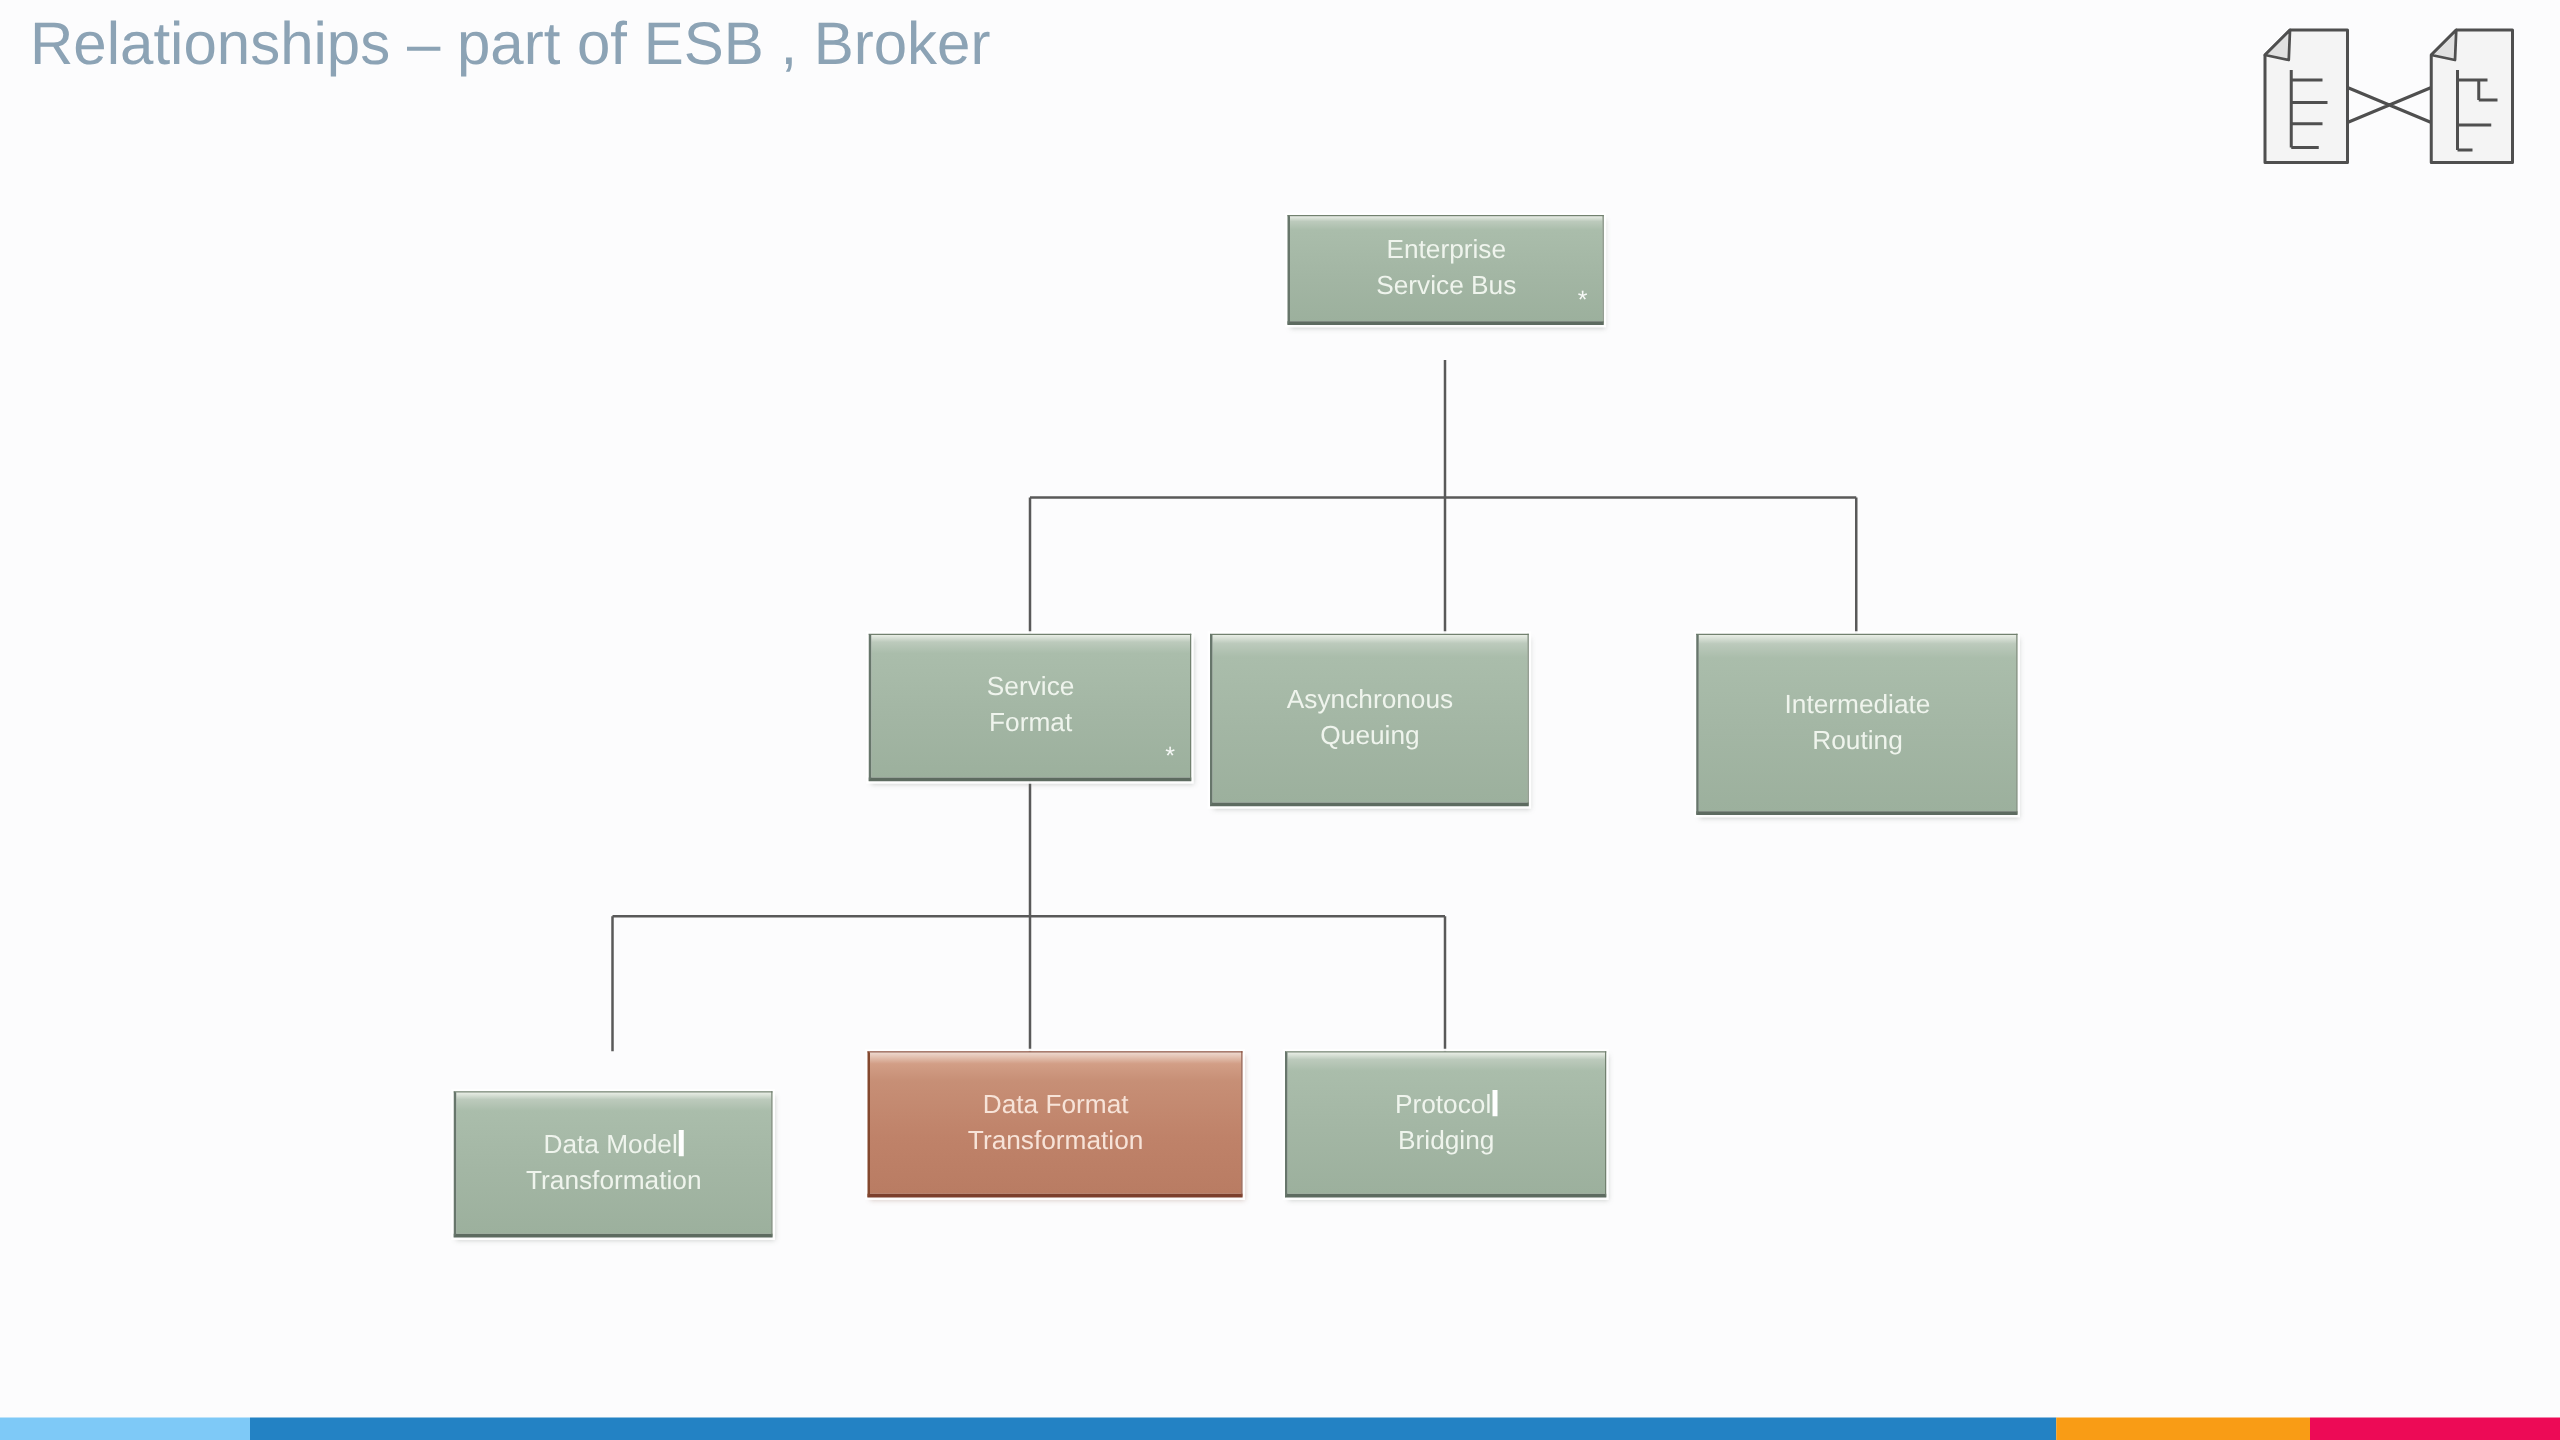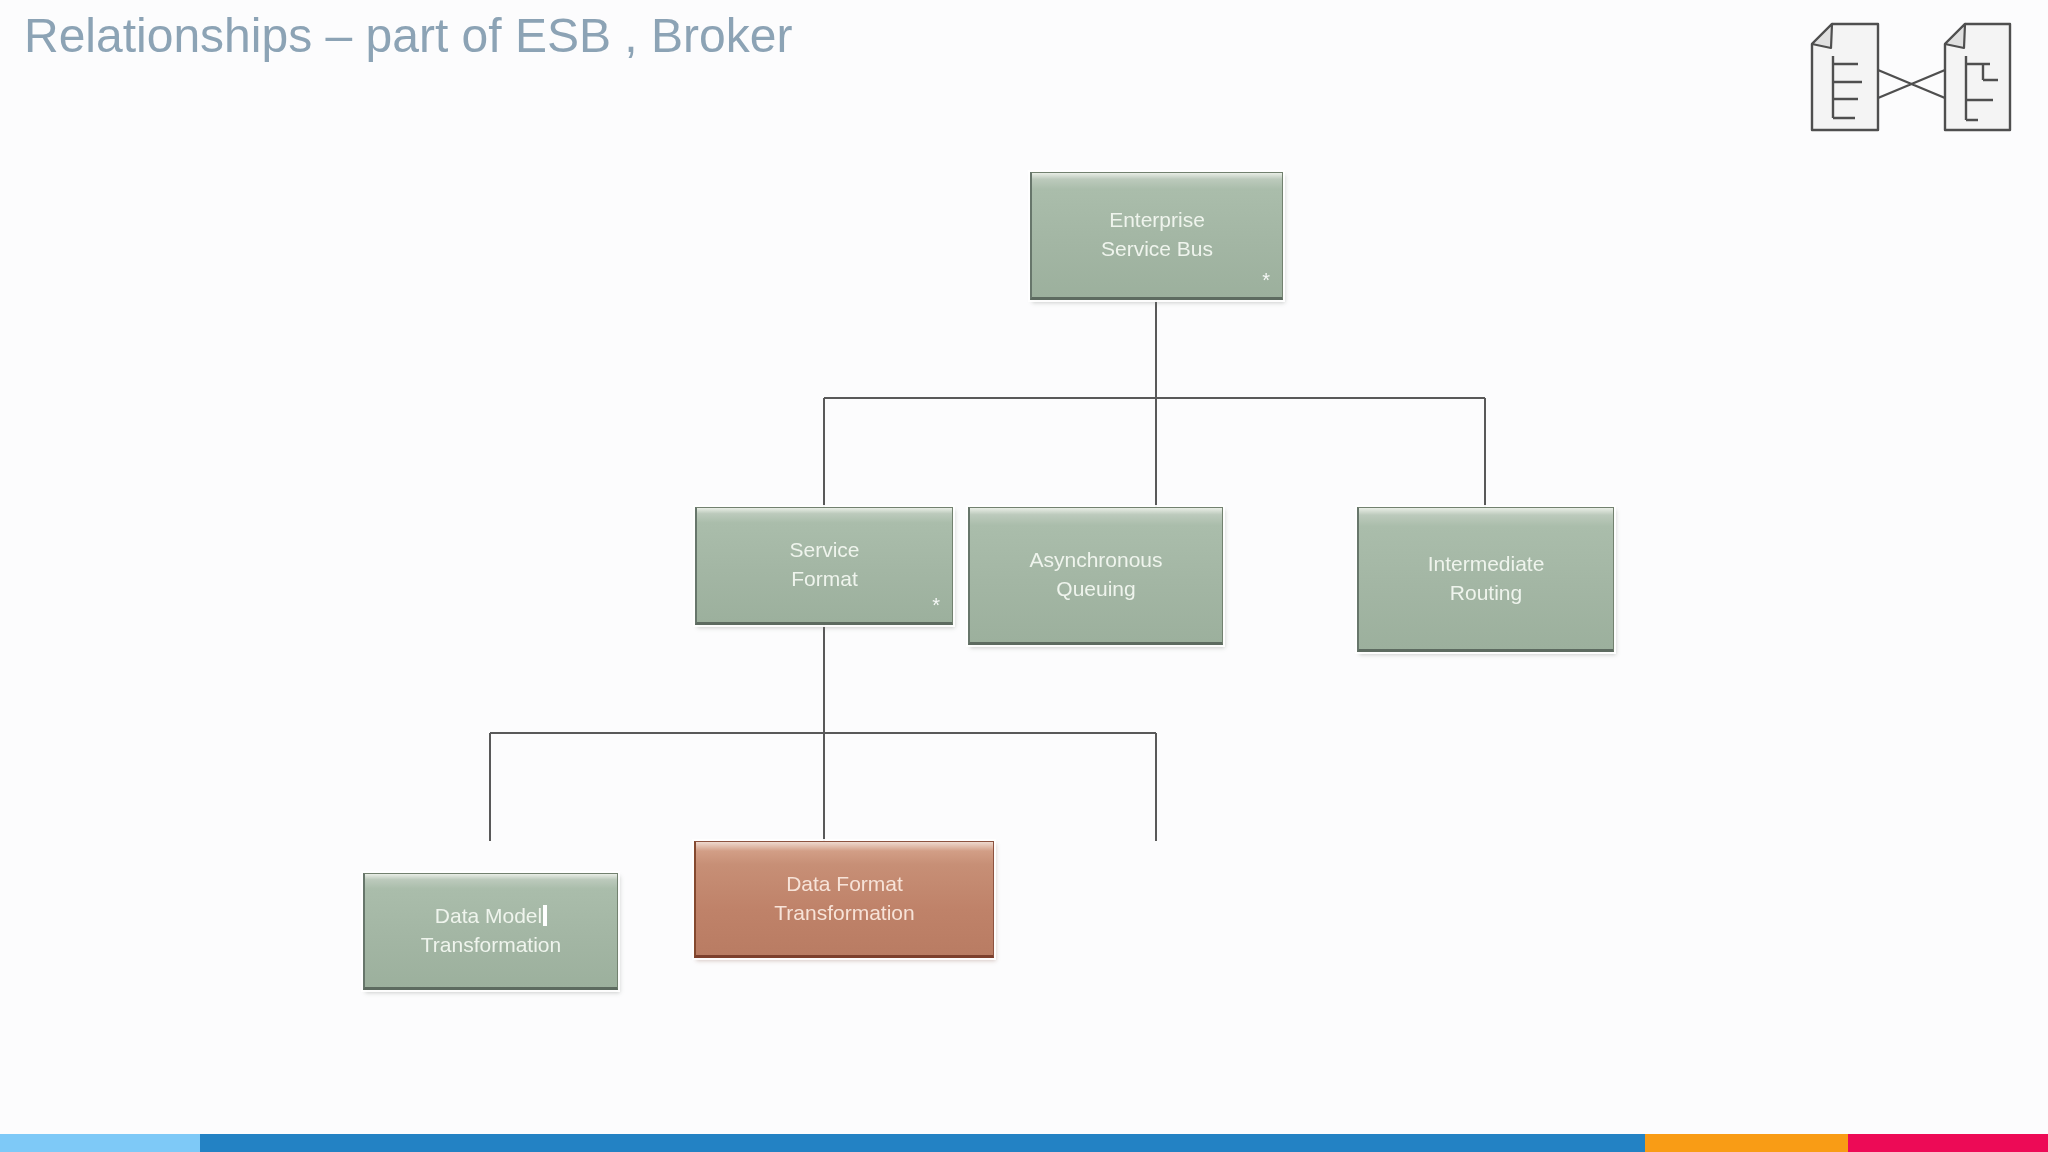--- a/index.html
+++ b/index.html
@@ -43,21 +43,21 @@
   .badge {
     position:absolute; right:12px; bottom:2px;
     font-size:20px; color:rgba(255,255,255,0.9);
   }
   .text-cursor {
     display:inline-block; width:4px; height:21px;
     background:#ffffff; vertical-align:-3px; margin-left:1px;
   }
 
   
-  .n-esb { left:1030px; top:172px; width:253px; height:128px; }
+  .n-esb { left:1030px; top:172px; width:253px; height:88px; }
   .n-sb  { left:695px;  top:507px; width:258px; height:118px; }
   .n-aq  { left:968px; top:507px; width:255px; height:138px; }
   .n-ir  { left:1357px; top:507px; width:257px; height:145px; }
   .n-dm  { left:363px;  top:873px; width:255px; height:117px; }
   .n-df  { left:694px;  top:841px; width:300px; height:117px; }
   .n-pb  { left:1028px; top:841px; width:257px; height:117px; }
 
   .footer-stripe {
     position:absolute; left:0; bottom:0; width:2048px; height:18px;
     display:flex;
@@ -114,20 +114,24 @@
   <div class="node green n-dm">
     <div class="node-line"><span>Data Model</span><span class="text-cursor"></span></div>
     <div class="node-line">Transformation</div>
   </div>
 
   <div class="node red n-df">
     <div class="node-line">Data Format</div>
     <div class="node-line">Transformation</div>
   </div>
 
+  <div class="node green n-pb">
+    <div class="node-line"><span>Protocol</span><span class="text-cursor"></span></div>
+    <div class="node-line">Bridging</div>
+  </div>
 
 </div>
 
 <div class="footer-stripe">
   <span class="stripe-seg" style="background: rgb(126, 201, 247); width: 200px;"></span>
   <span class="stripe-seg" style="background: rgb(35, 130, 196); width: 1445px;"></span>
   <span class="stripe-seg" style="background: rgb(249, 156, 21); width: 203px;"></span>
   <span class="stripe-seg" style="background: rgb(237, 10, 86); width: 200px;"></span>
 </div>
 

